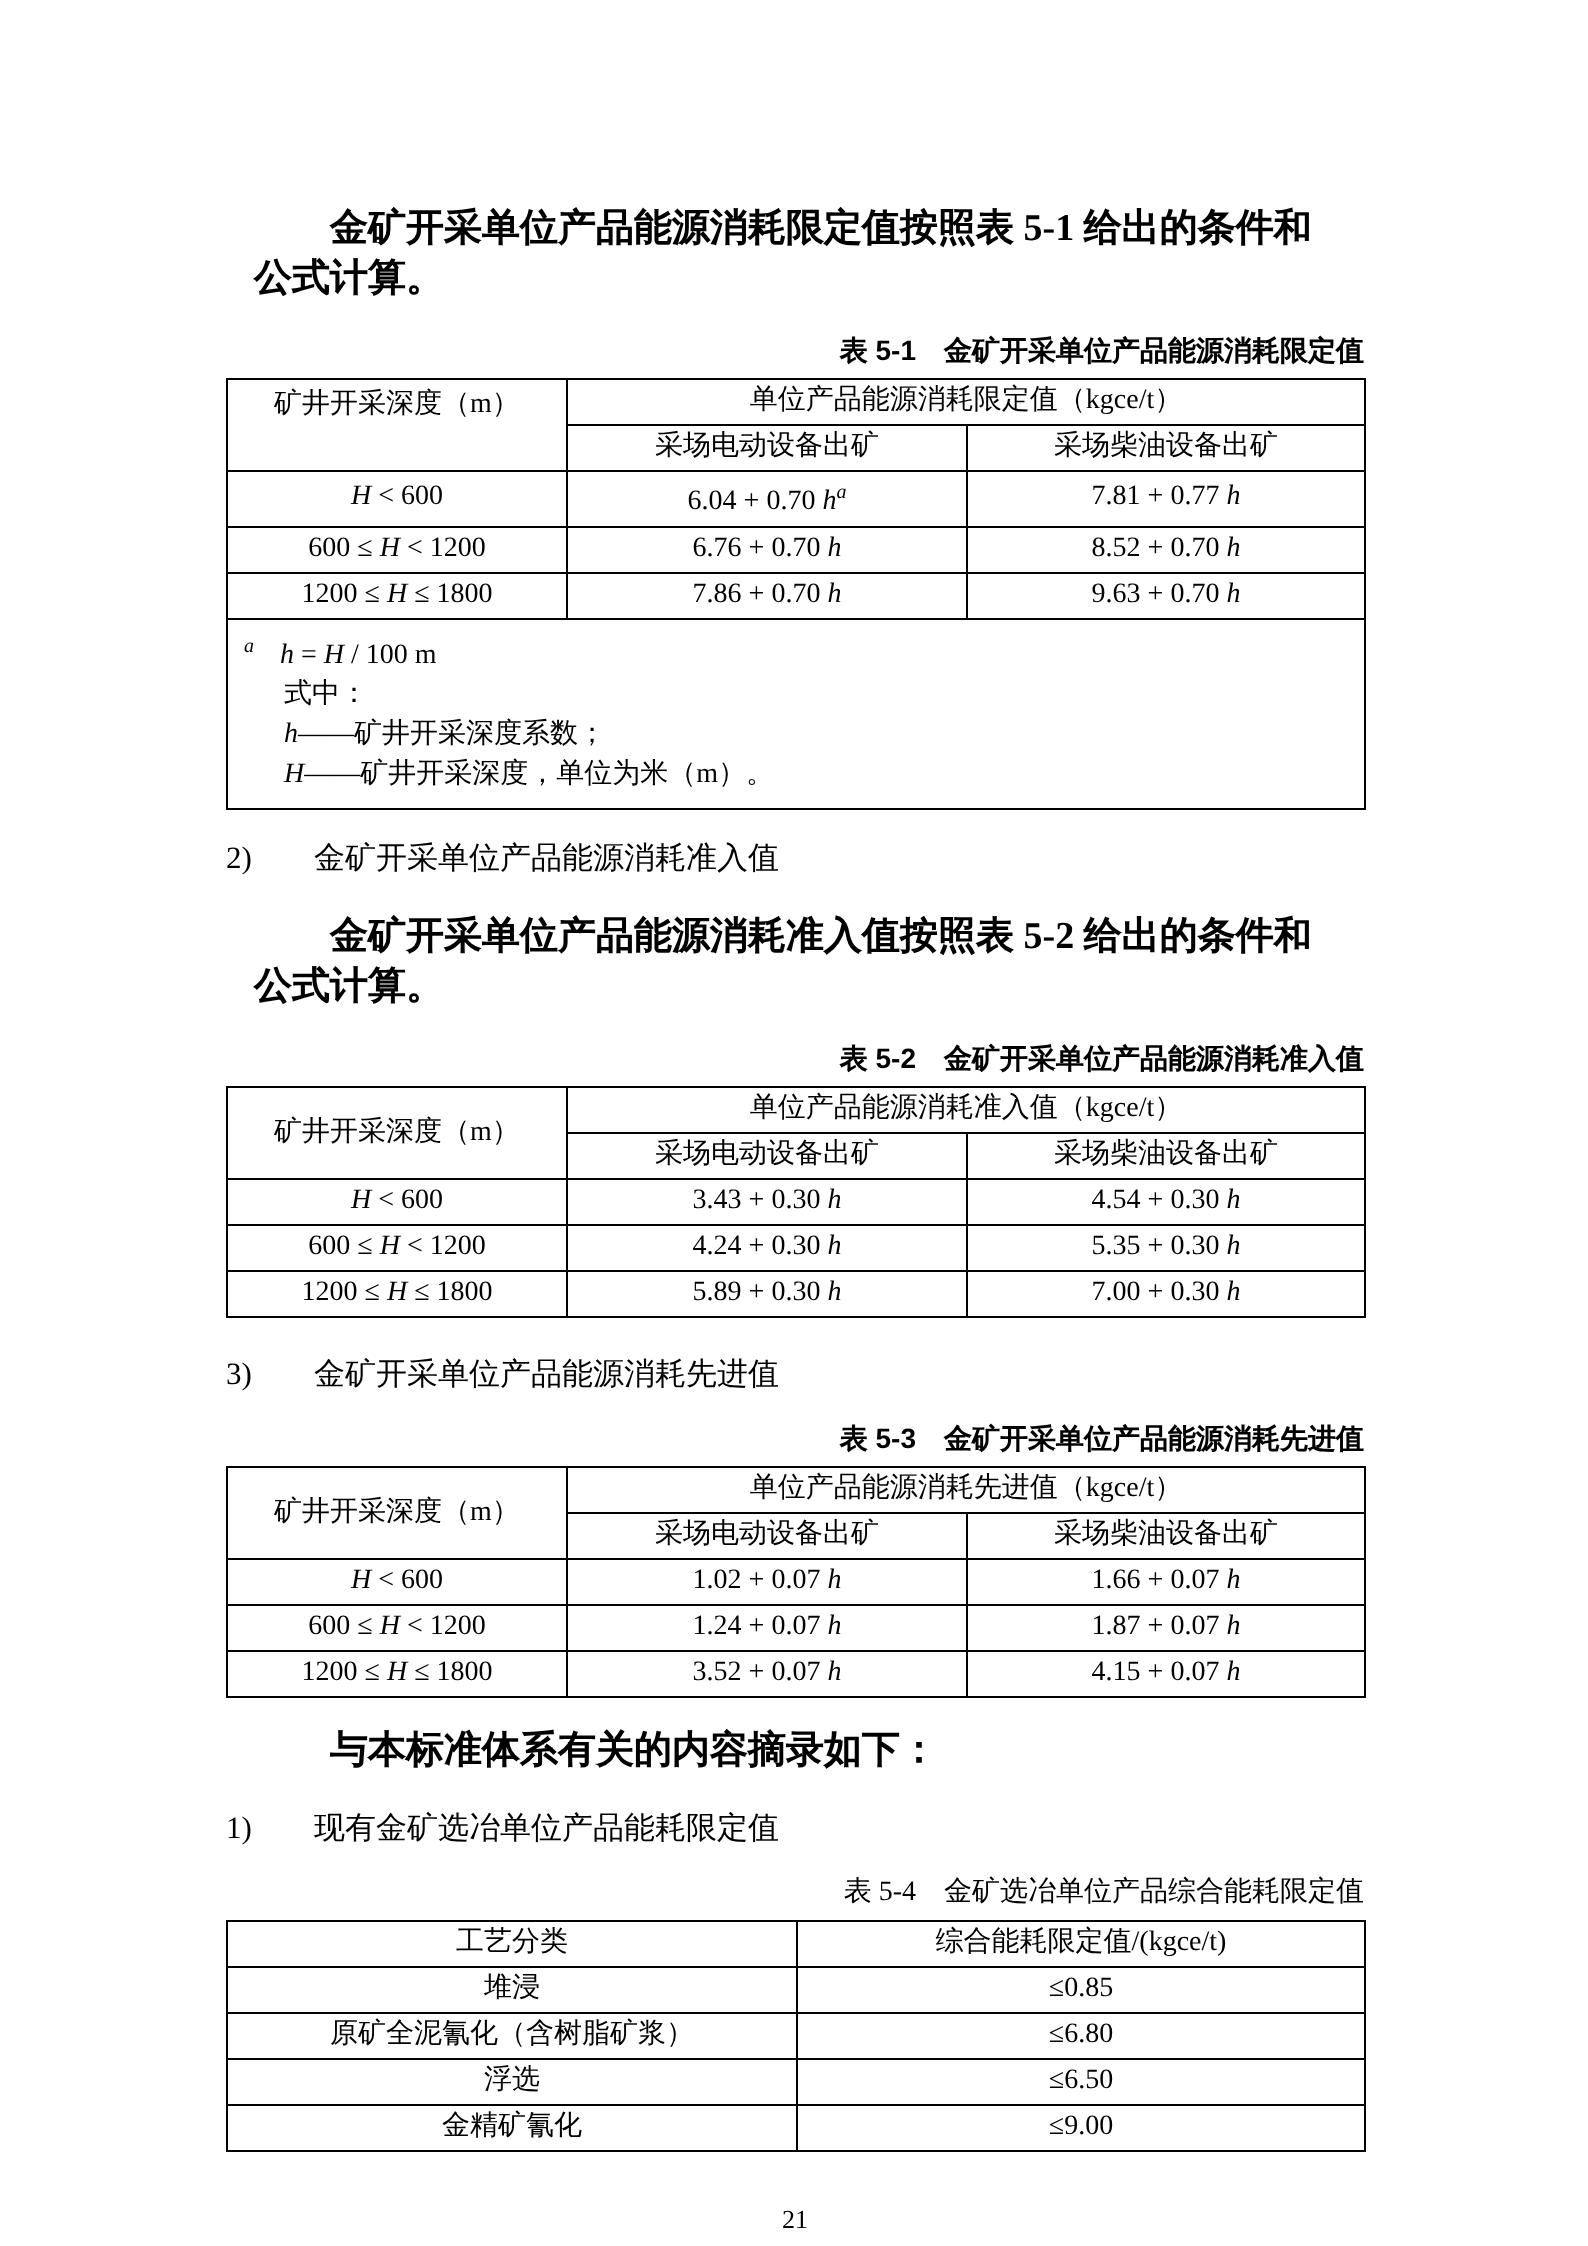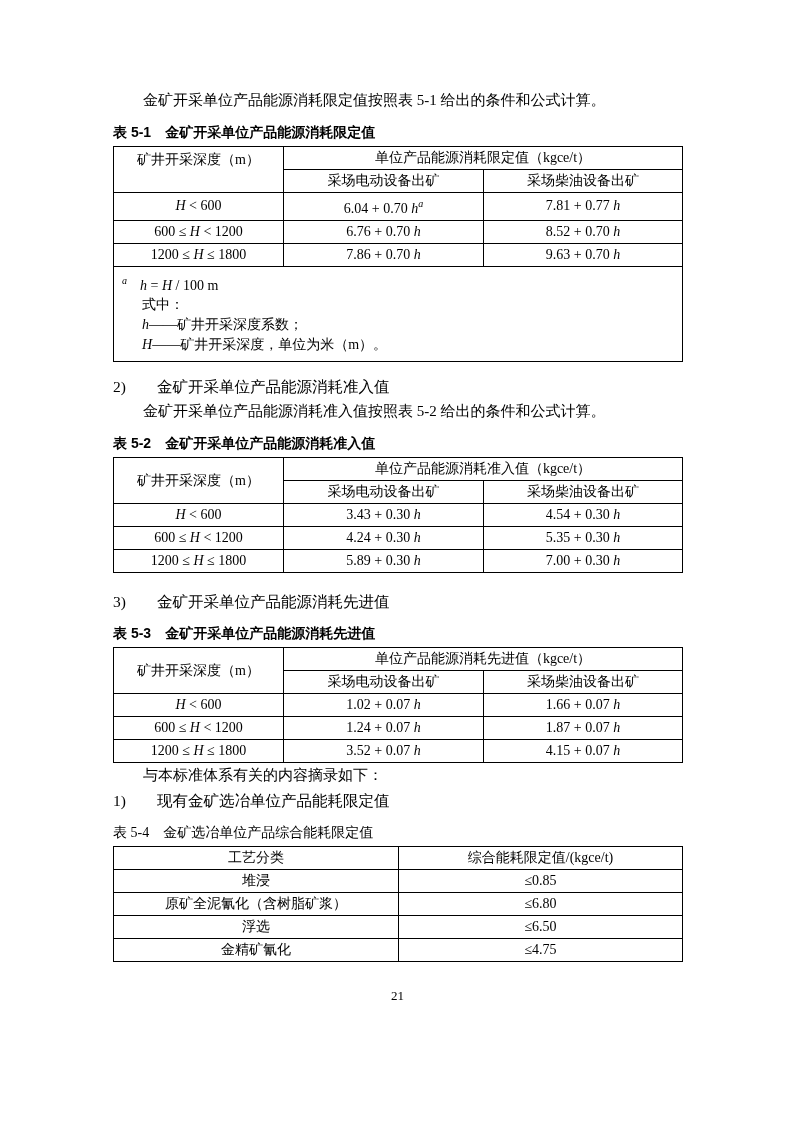--- a/index.html
+++ b/index.html
@@ -4,35 +4,35 @@
 <style>
   * { box-sizing: border-box; }
   html, body { margin: 0; padding: 0; }
   body {
     width: 794px; height: 1123px; overflow: hidden;
     background: #ffffff; color: #000000;
     font-family: "Liberation Serif", "DejaVu Serif", serif;
   }
   .page { padding: 88px 112px 0 113px; }
 
-  .para { font-size: 15px; line-height: 25px; margin: 0; }
+  .para { font-size: 19px; line-height: 25px; margin: 14px; font-weight: bold; }
   .p-indent { text-indent: 2em; }
   .item-line { font-size: 15.5px; line-height: 25px; margin: 0; }
   .item-num { display: inline-block; min-width: 44px; }
   .gap-sm { margin-top: 12px; }
   .gap-md { margin-top: 16px; }
 
   .sec-heading {
     font-size: 16px; font-weight: bold; line-height: 26px; margin: 12px 0 0 0;
     font-family: "Liberation Sans", "DejaVu Sans", sans-serif;
   }
   .sec-heading .h-num { margin-right: 6px; font-family: "Liberation Serif", serif; }
 
   .table-title {
-    text-align: left; font-size: 14px; font-weight: bold;
+    text-align: right; font-size: 14px; font-weight: bold;
     font-family: "Liberation Sans", "DejaVu Sans", sans-serif;
     margin: 10px 0 4px 0; line-height: 19px;
   }
   .table-title.plain { font-weight: normal; font-family: "Liberation Serif", serif; }
   .tt-label { margin-right: 14px; }
 
   table { border-collapse: collapse; width: 100%; table-layout: fixed; }
   td {
     border: 1px solid #000; text-align: center; vertical-align: middle;
     font-size: 14px; padding: 2px 4px; height: 22px; line-height: 18px;
@@ -204,20 +204,20 @@
     <tr>
       <td>原矿全泥氰化（含树脂矿浆）</td>
       <td>≤6.80</td>
     </tr>
     <tr>
       <td>浮选</td>
       <td>≤6.50</td>
     </tr>
     <tr>
       <td>金精矿氰化</td>
-      <td>≤4.75</td>
+      <td>≤9.00</td>
     </tr>
   </tbody>
     </table>
 
   <div class="page-num">21</div>
 
 </div>
 
 </body></html>

